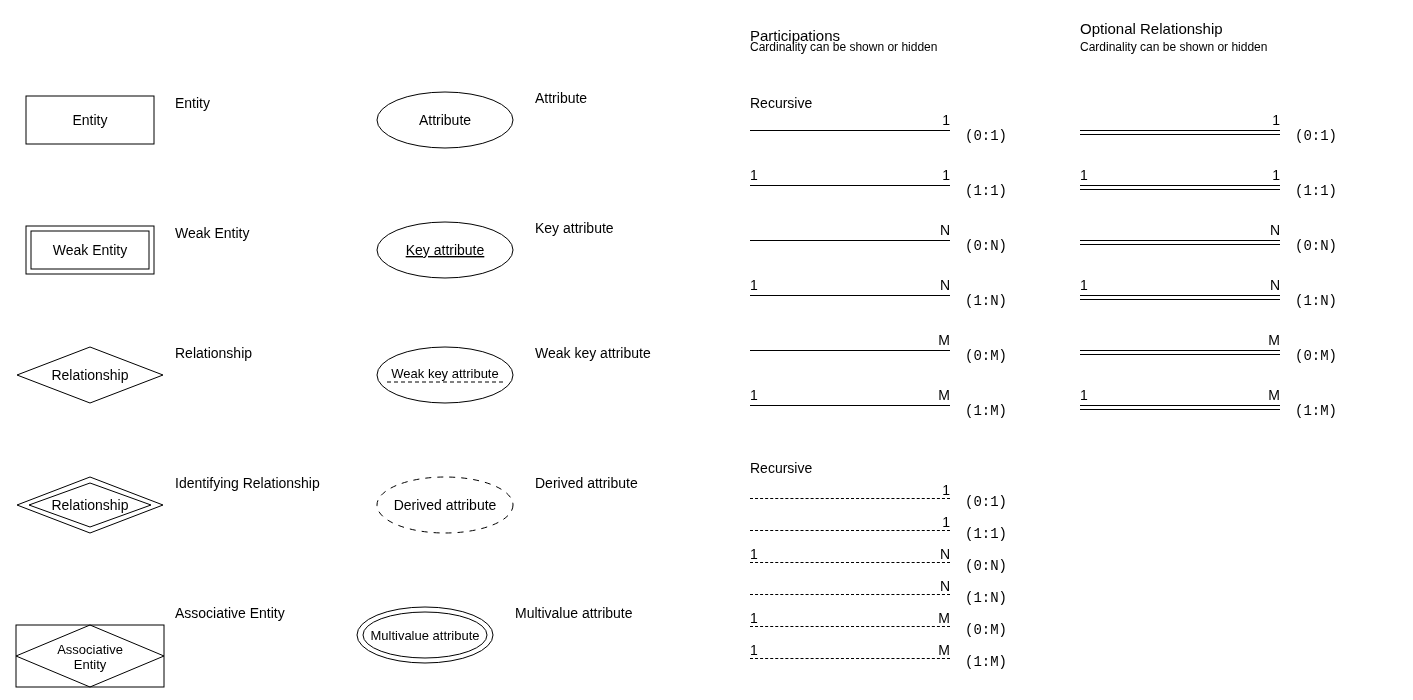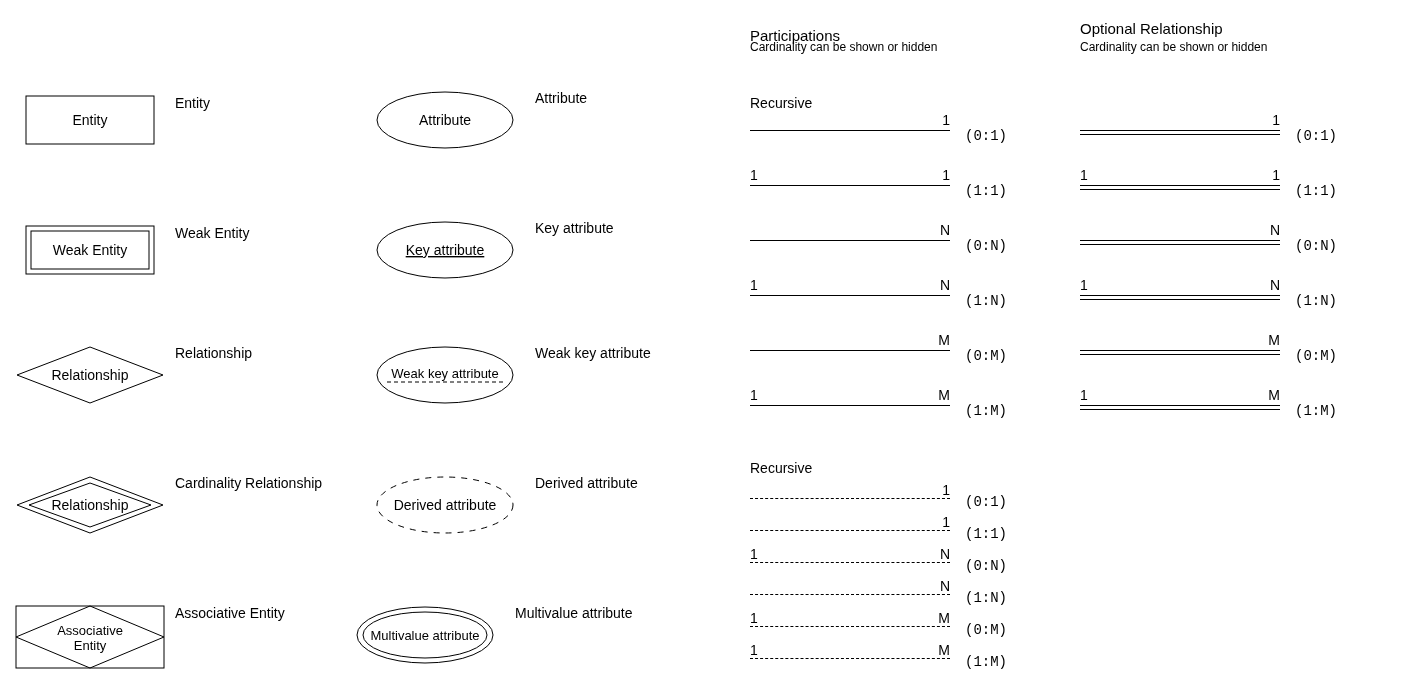--- a/index.html
+++ b/index.html
@@ -117,25 +117,25 @@
 </div>
 
 <div class="shape-row" style="left:15px; top:475px;">
   <div class="shape-box" style="width:150px;">
     <svg width="150" height="60">
       <polygon points="75,2 148,30 75,58 2,30" fill="none" stroke="#000" stroke-width="1"></polygon>
       <polygon points="75,8 136,30 75,52 14,30" fill="none" stroke="#000" stroke-width="1"></polygon>
       <text x="75" y="35" text-anchor="middle" font-size="14" font-family="Arial">Relationship</text>
     </svg>
   </div>
-  <span class="label" style="margin-left:10px;">Cardinality Relationship</span>
+  <span class="label" style="margin-left:10px;">Identifying Relationship</span>
 </div>
 
 <div class="shape-row" style="left:15px; top:605px;">
-  <div class="shape-box" style="width:150px;">
+  <div class="shape-box" style="width:150px;margin-top:19px;">
     <svg width="150" height="64">
       <rect x="1" y="1" width="148" height="62" fill="none" stroke="#000" stroke-width="1"></rect>
       <polygon points="75,1 149,32 75,63 1,32" fill="none" stroke="#000" stroke-width="1"></polygon>
       <text x="75" y="30" text-anchor="middle" font-size="13" font-family="Arial">Associative</text>
       <text x="75" y="45" text-anchor="middle" font-size="13" font-family="Arial">Entity</text>
     </svg>
   </div>
   <span class="label" style="margin-left:10px;">Associative Entity</span>
 </div>
 

